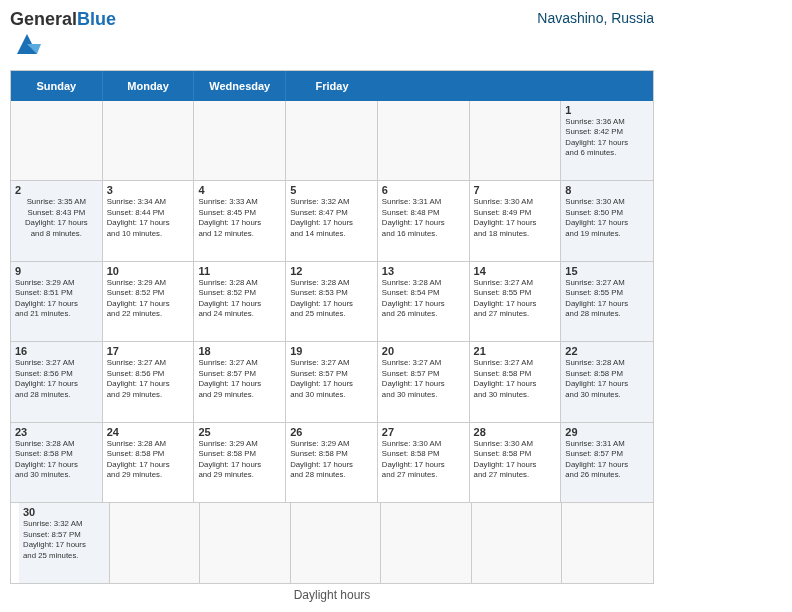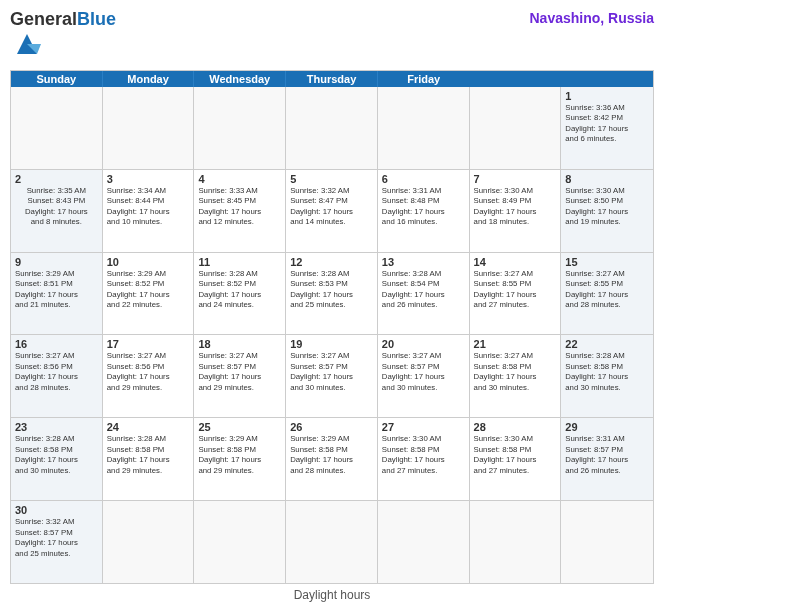--- a/index.html
+++ b/index.html
@@ -43,55 +43,54 @@
     .title-block {
       text-align: right;
     }
     .month-title {
       font-size: 28px;
       font-weight: bold;
       color: #333;
     }
     .location-title {
       font-size: 14px;
-      color: #6d28d9;
-      font-weight: bold;
+      color: #0c4a6e;
     }
     .calendar {
       flex: 1;
       border: 1px solid #ccc;
       display: flex;
       flex-direction: column;
     }
     .cal-header {
       display: grid;
       grid-template-columns: repeat(7, 1fr);
       background: #1a6fb5;
     }
     .cal-header-cell {
       color: #fff;
       font-size: 11px;
       font-weight: bold;
       text-align: center;
-      padding: 2px 2px;
+      padding: 9px 2px;
       border-right: 1px solid #2a7fc5;
     }
     .cal-header-cell:last-child { border-right: none; }
     .cal-body {
       flex: 1;
       display: flex;
       flex-direction: column;
     }
     .cal-row {
       display: grid;
       grid-template-columns: repeat(7, 1fr);
       flex: 1;
       border-bottom: 1px solid #ccc;
     }
-    .cal-row:last-child { border-bottom: none; }
+    .cal-row:last-child { border-bottom: none; margin-left: 8px; }
     .cal-cell {
       border-right: 1px solid #ccc;
       padding: 3px 4px;
       font-size: 8.5px;
       color: #333;
       vertical-align: top;
       min-height: 0;
       overflow: hidden;
     }
     .cal-cell:last-child { border-right: none; }
@@ -135,21 +134,20 @@
     <div class="title-block">
       <div class="location-title">Navashino, Russia</div>
     </div>
   </div>
 
   <div class="calendar">
     <div class="cal-header">
     <div class="cal-header-cell">Sunday</div>
         <div class="cal-header-cell">Monday</div>
         <div class="cal-header-cell">Wednesday</div>
-        <div class="cal-header-cell">Thursday</div>
         <div class="cal-header-cell">Friday</div>
       </div>
     <div class="cal-body">
     <div class="cal-row">
           <div class="cal-cell empty"></div>
           <div class="cal-cell empty"></div>
           <div class="cal-cell empty"></div>
           <div class="cal-cell empty"></div>
           <div class="cal-cell empty"></div>
           <div class="cal-cell empty"></div>

